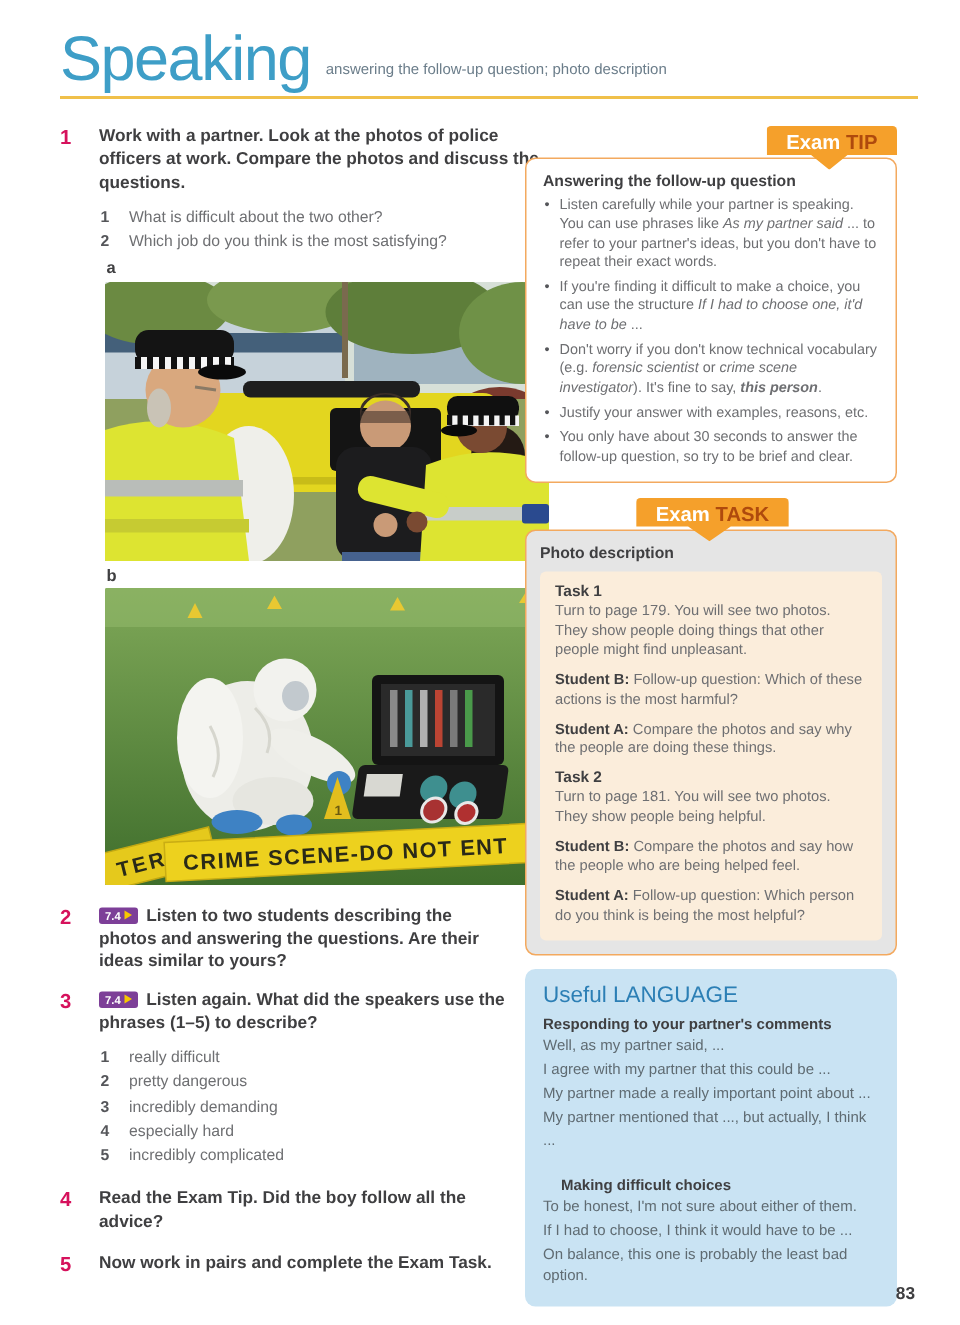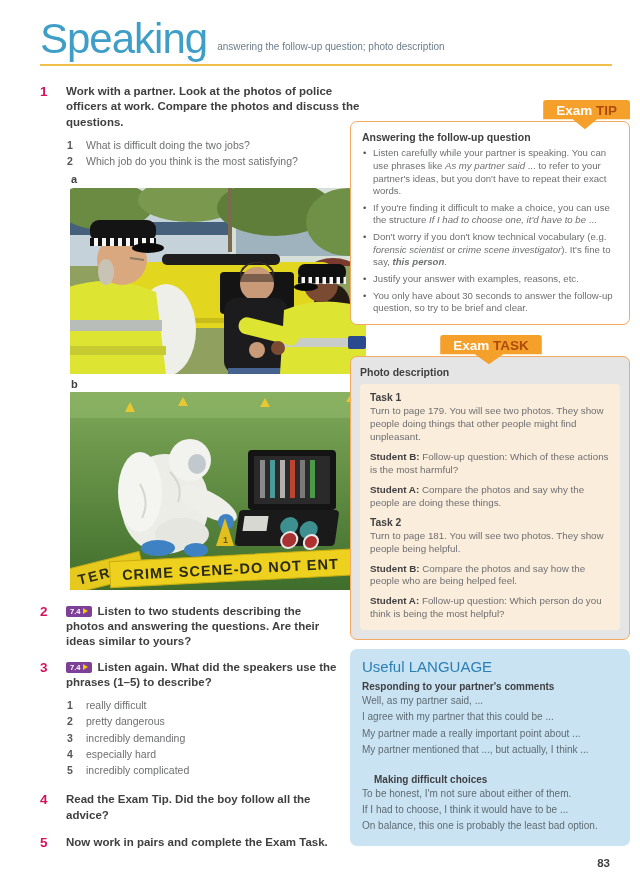--- a/index.html
+++ b/index.html
@@ -7,21 +7,21 @@
   .page { position:relative; width:640px; height:883px; background:#ffffff; overflow:hidden; }
 
   
   .header { position:absolute; left:40px; top:18px; display:flex; align-items:flex-end; gap:10px; }
   .title { font-size:42px; font-weight:400; color:#3E9EC7; letter-spacing:-1px; line-height:1; }
   .subtitle { font-size:10px; color:#6B7D8A; padding-bottom:8px; }
   .rule { position:absolute; left:40px; right:28px; top:64px; height:2px; background:#F0C04A; }
 
   
   .col-left { position:absolute; left:40px; top:84px; width:302px; }
-  .col-right { position:absolute; left:350px; top:100px; width:280px; }
+  .col-right { position:absolute; left:350px; top:84px; width:248px; }
 
   
   .ex { display:flex; gap:9px; margin-bottom:10px; }
   .ex-num { flex:none; width:17px; font-size:13.5px; font-weight:700; color:#D6115C; }
   .ex-body { flex:1; }
   .ex-text { font-size:11.5px; font-weight:700; color:#3F3F41; line-height:1.33; }
   .sublist { margin:7px 0 4px 1px; }
   .subrow { display:flex; gap:10px; font-size:10.5px; line-height:1.55; }
   .subrow .n { flex:none; width:9px; font-weight:600; color:#55565A; }
   .subrow .t { color:#6E6F72; }
@@ -79,21 +79,21 @@
 
   <div class="col-left">
 
     <div class="ex">
       <div class="ex-num">1</div>
       <div class="ex-body">
         <div class="ex-text">Work with a partner. Look at the photos of police officers at work. Compare the photos and discuss the questions.</div>
         <div class="sublist">
           <div class="subrow">
             <span class="n">1</span>
-            <span class="t">What is difficult doing the two jobs?</span>
+            <span class="t">What is difficult about the two other?</span>
           </div>
           <div class="subrow">
             <span class="n">2</span>
             <span class="t">Which job do you think is the most satisfying?</span>
           </div>
         </div>
 
         <div class="photo-wrap">
           <div class="photo-label">a</div>
           <svg class="photo" viewBox="0 0 296 186" width="296" height="186">

